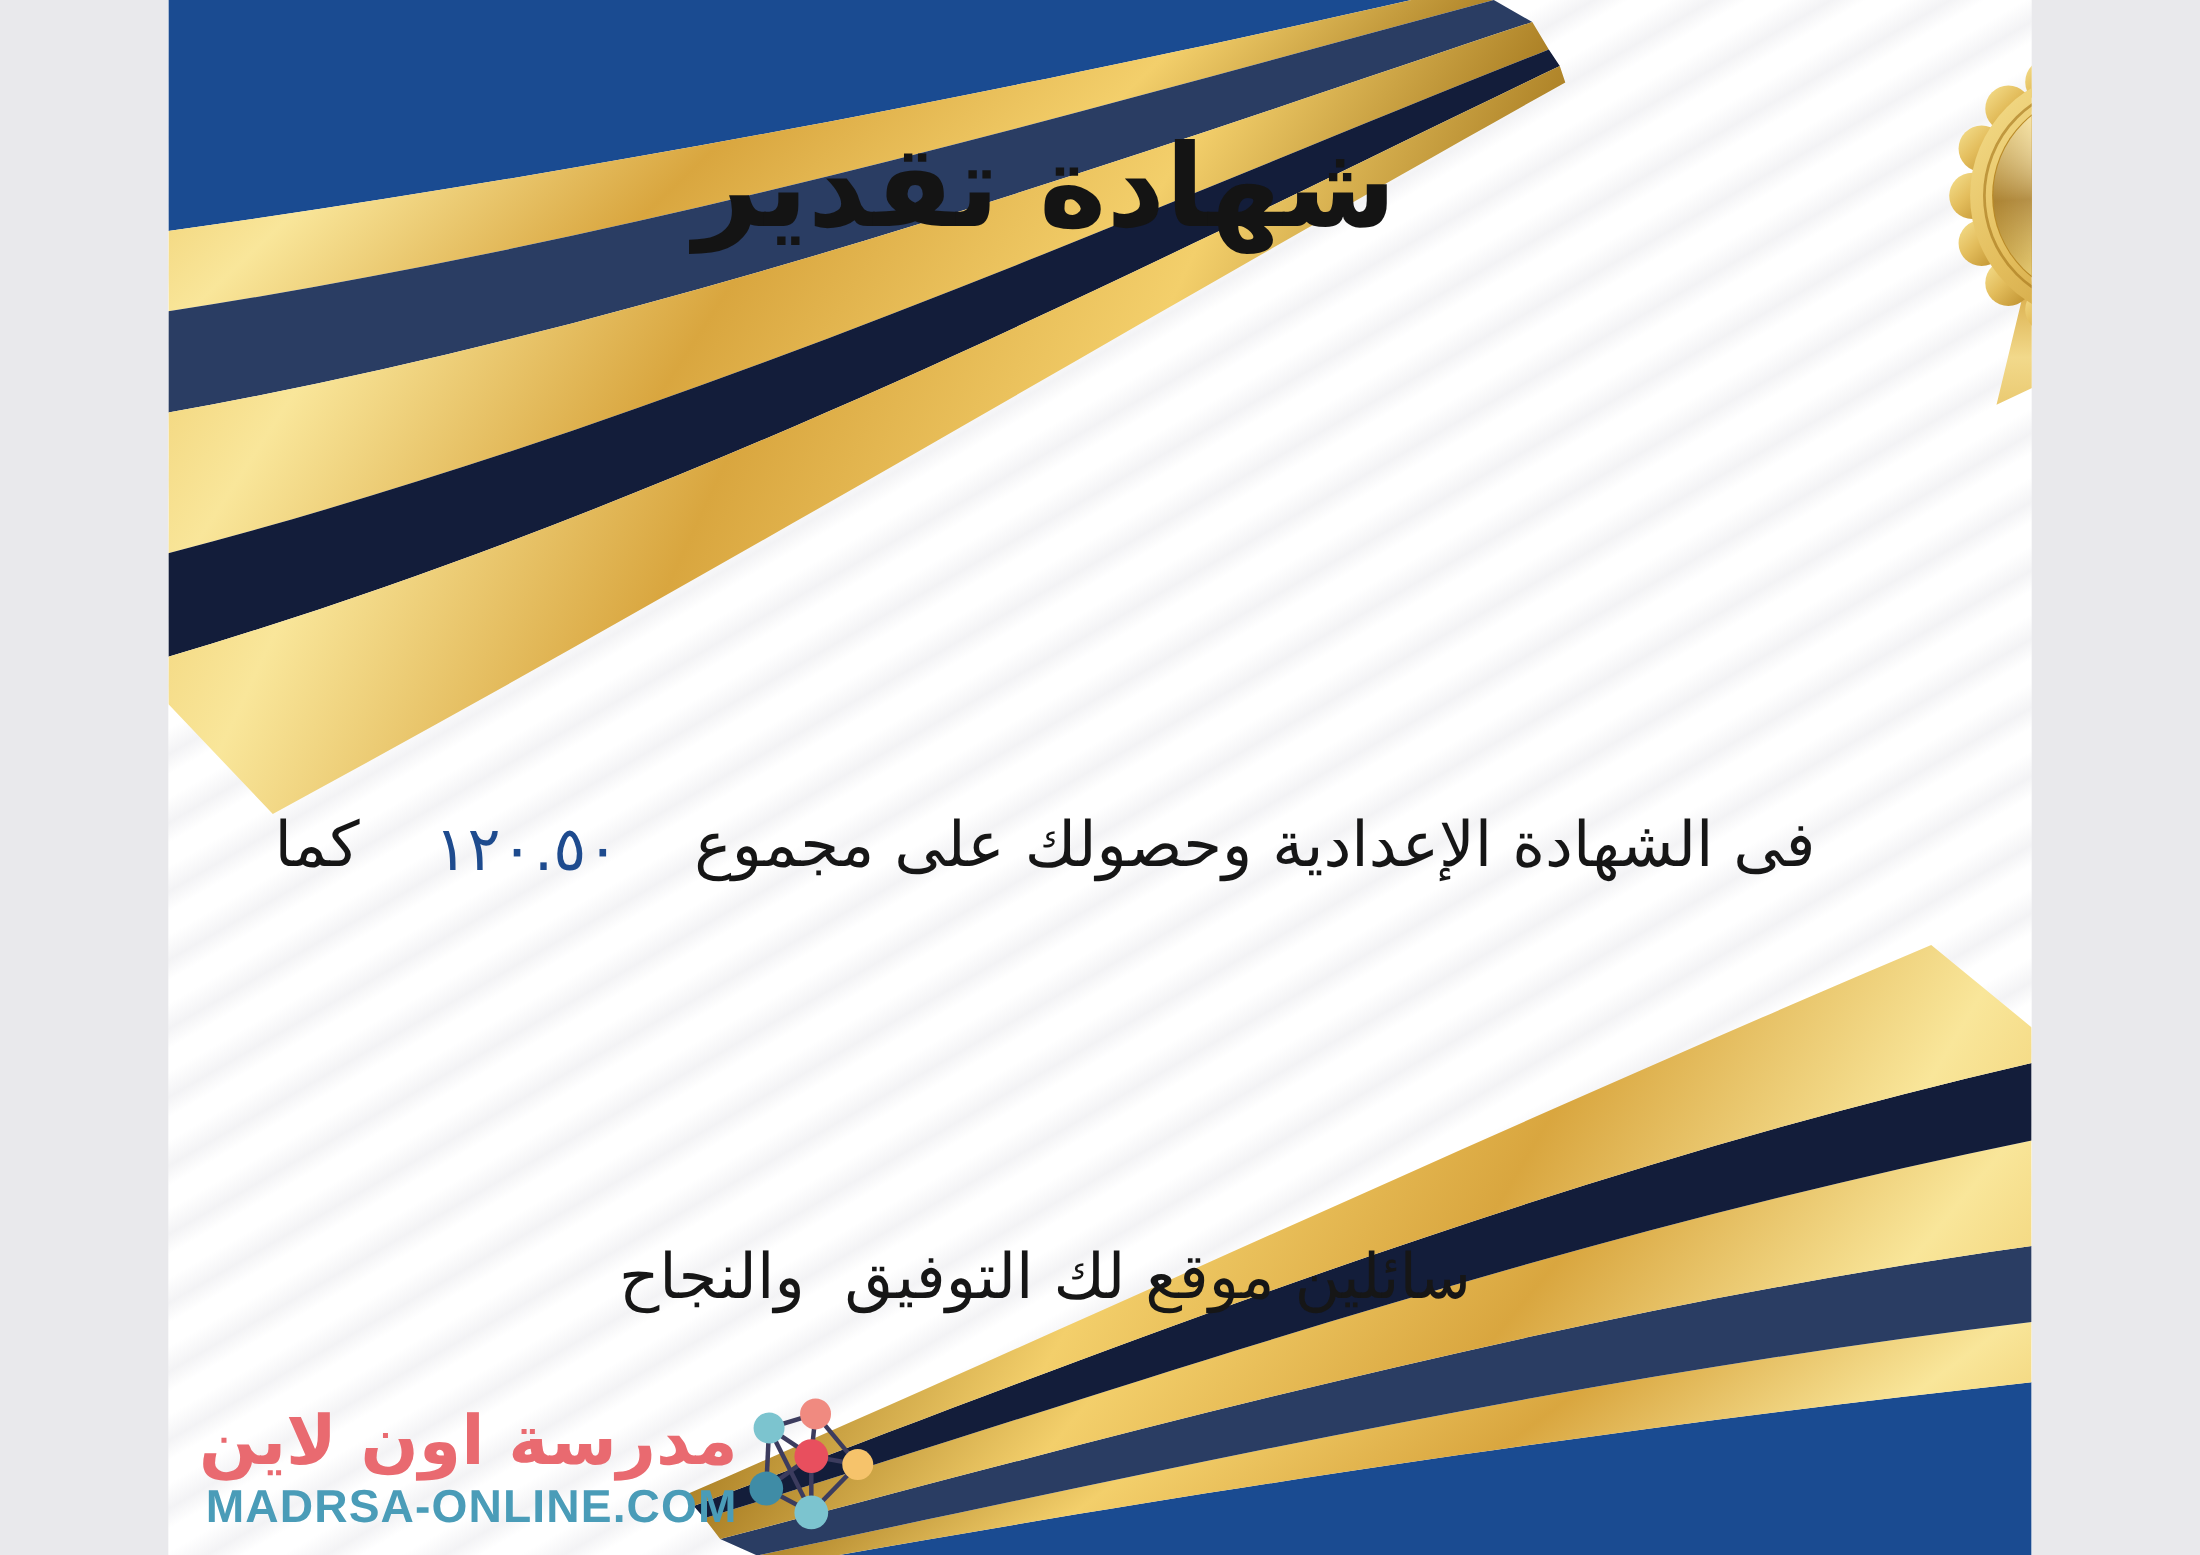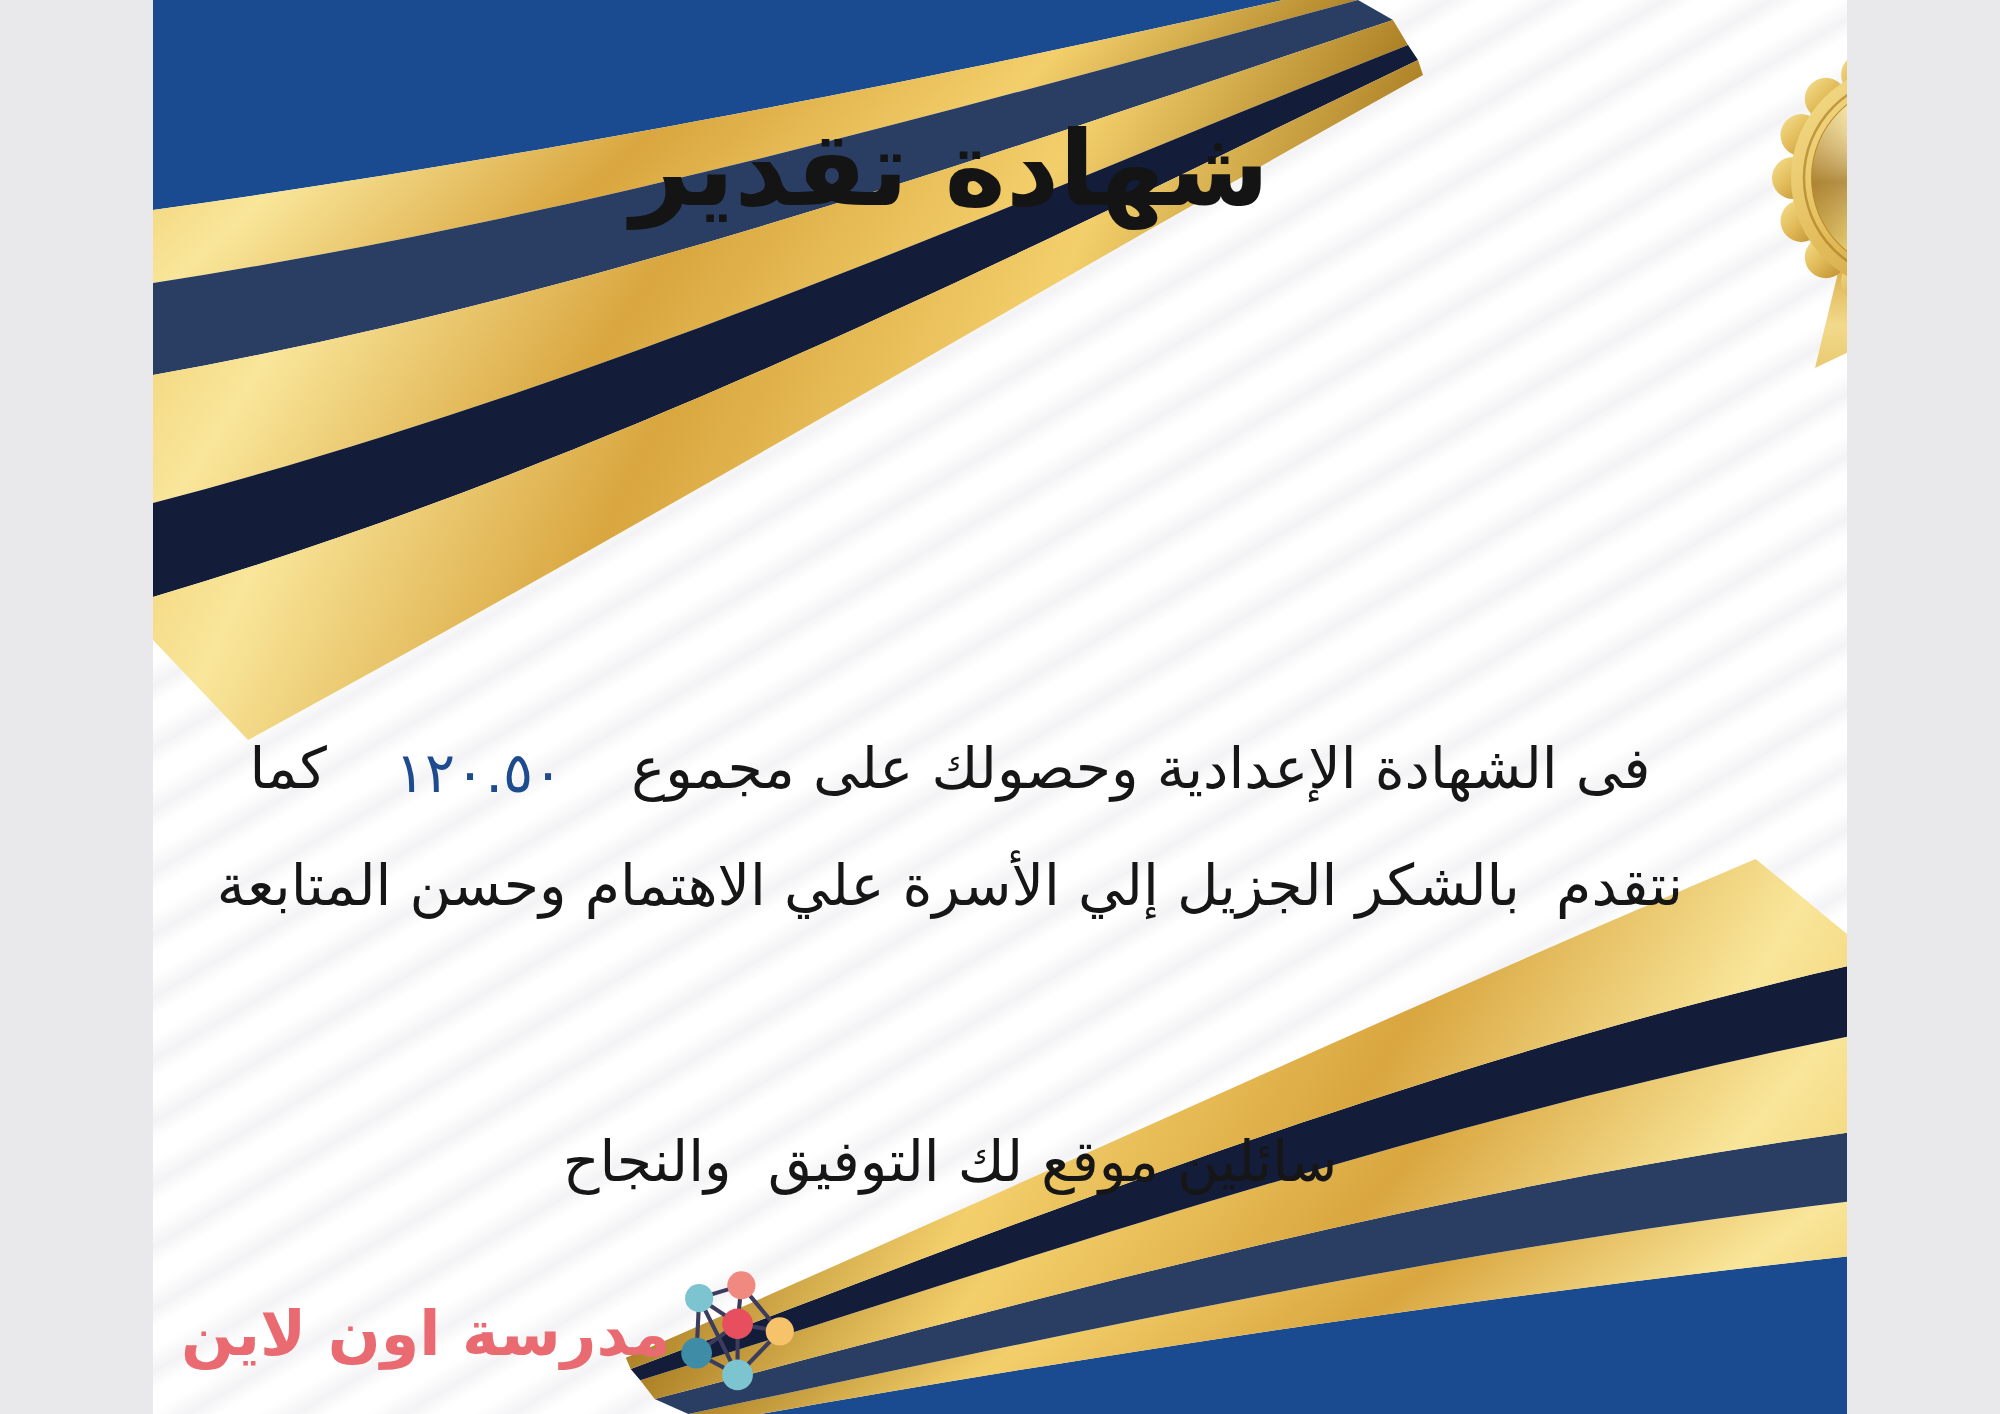--- a/index.html
+++ b/index.html
@@ -121,28 +121,28 @@
       <circle cx="150" cy="150" r="94" fill="#b98a28"></circle>
     </svg>
     <div class="shine"></div>
   </div>
 
   <h1 class="txt title" dir="rtl">شهادة تقدير</h1>
 
 
   <div class="bodyblock" dir="rtl">
     <p><span>فى الشهادة الإعدادية وحصولك على مجموع</span><span class="score">١٢٠.٥٠</span><span>كما</span></p>
-    <p>نتقدم  بالشكر الجزيل إلي الأسرة علي الاهتمام وحسن المتابعة</p>
   </div>
 
   <p class="txt closing" dir="rtl">سائلين موقع لك التوفيق  والنجاح</p>
 
   <div class="logo">
     <div class="logo-text">
       <div class="logo-ar" dir="rtl">مدرسة اون لاين</div>
+      <div class="logo-url">MADRSA-ONLINE.COM</div>
     </div>
     <svg width="128" height="128" viewBox="0 0 100 100" class="logo-icon" aria-hidden="true">
       <g stroke="#3c3c5e" stroke-width="3.2">
         <line x1="55" y1="12" x2="22" y2="22"></line>
           <line x1="55" y1="12" x2="52" y2="42"></line>
         <line x1="55" y1="12" x2="85" y2="48"></line>
           <line x1="22" y1="22" x2="52" y2="42"></line>
         <line x1="22" y1="22" x2="20" y2="65"></line>
           <line x1="22" y1="22" x2="52" y2="82"></line>
         <line x1="52" y1="42" x2="85" y2="48"></line>

